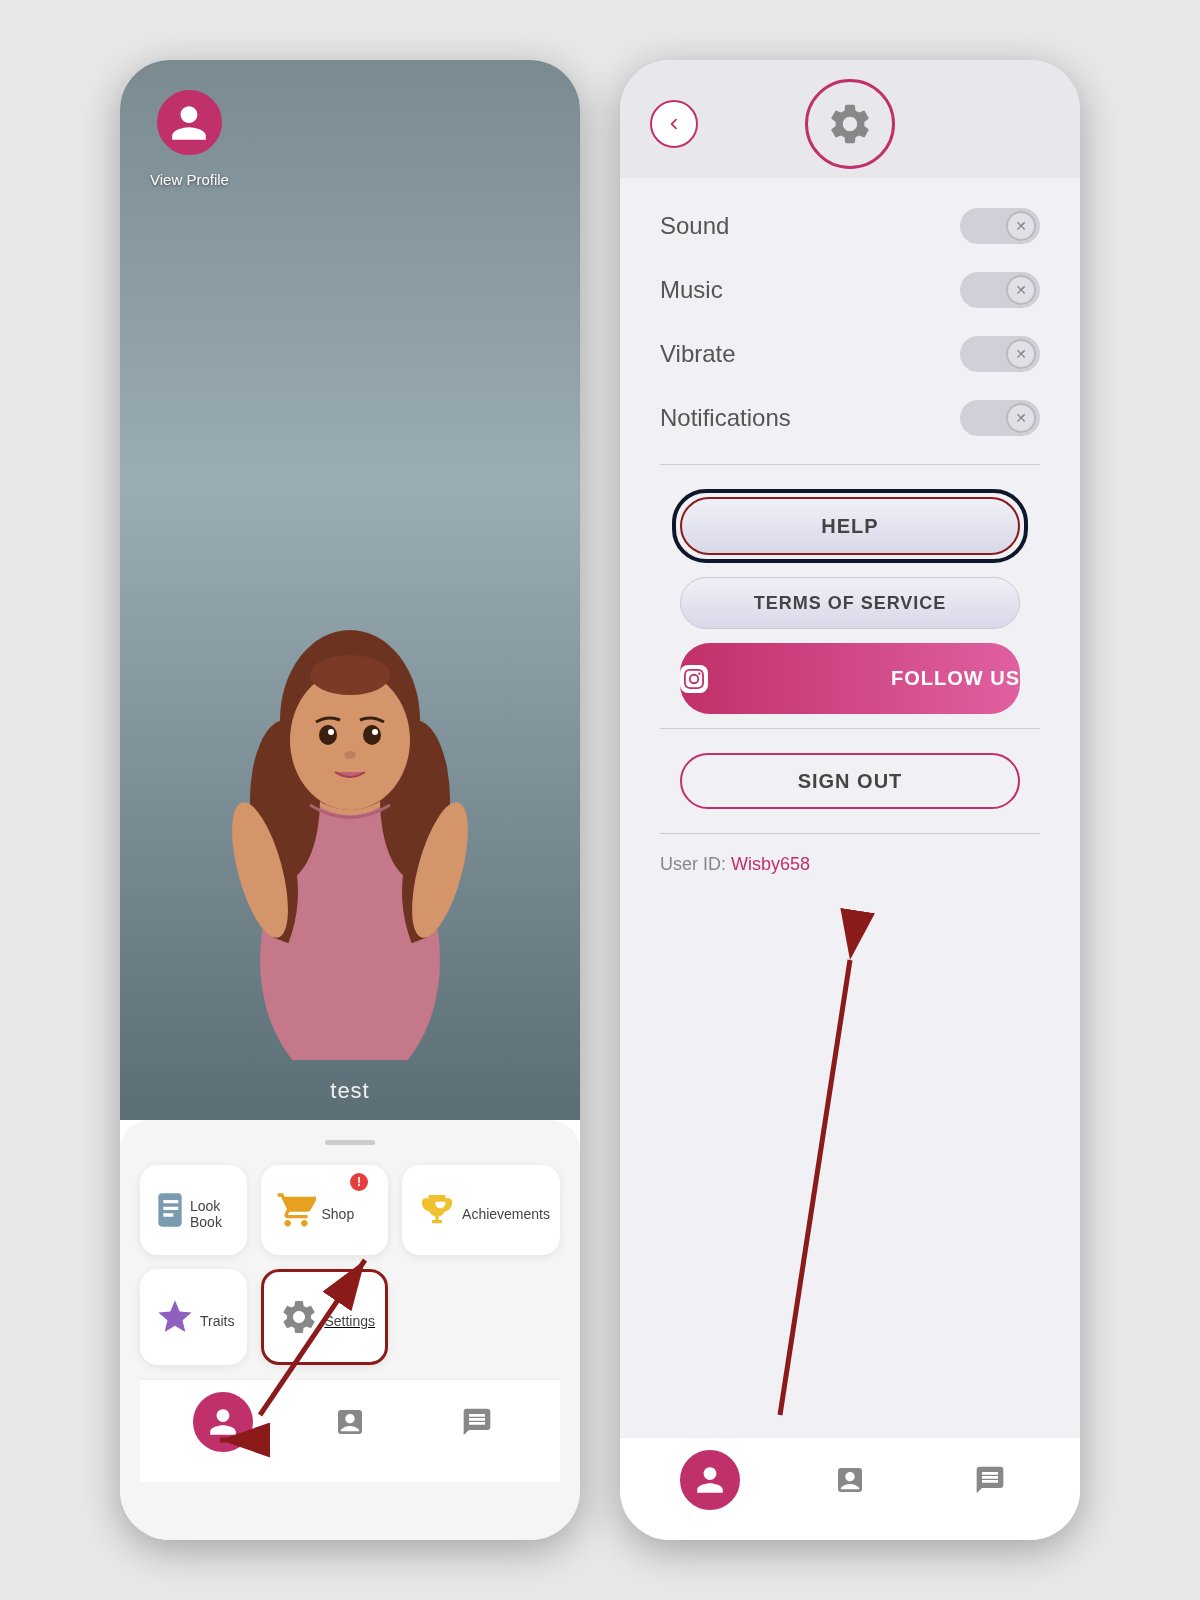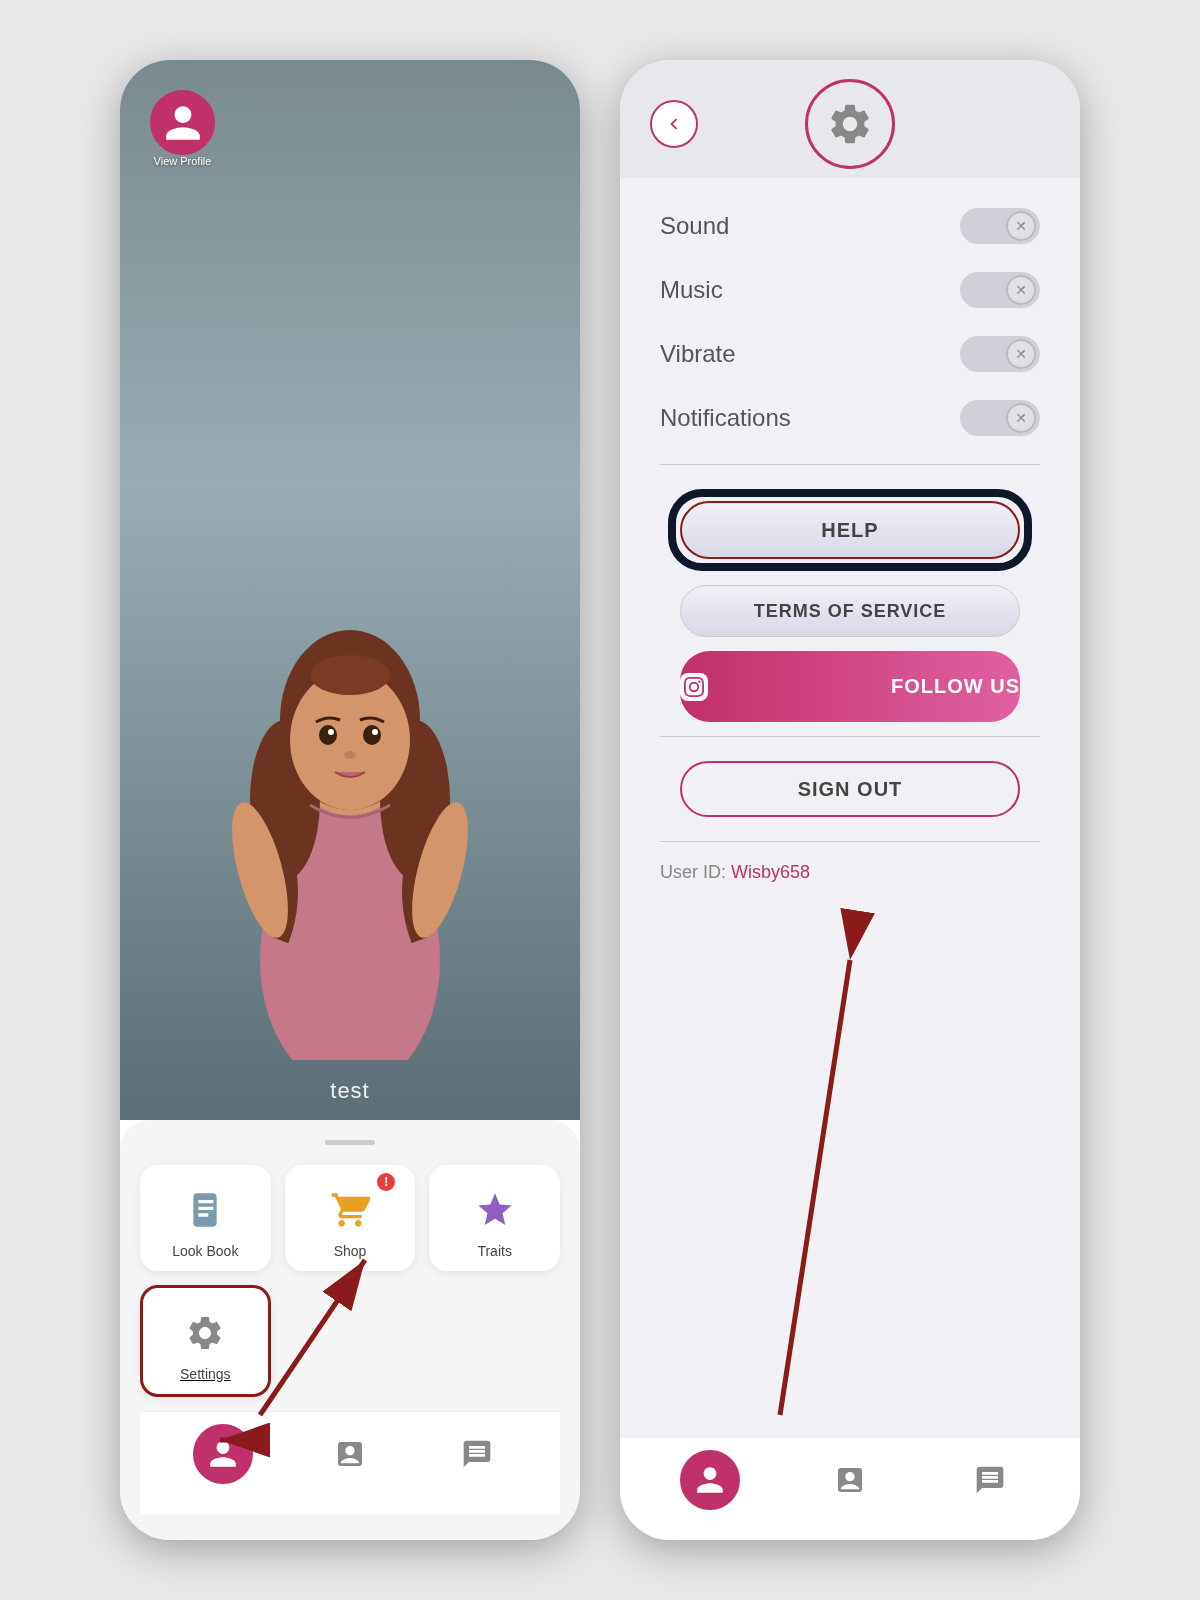--- a/index.html
+++ b/index.html
@@ -58,23 +58,23 @@
     }
 
     .view-profile-avatar svg {
       width: 42px;
       height: 42px;
       fill: white;
     }
 
     .view-profile-label {
       color: white;
-      font-size: 11px;
+      font-size: 15px;
       font-weight: 500;
-      margin-top: 0;
+      margin-top: 16px;
       text-shadow: 0 1px 3px rgba(0,0,0,0.5);
     }
 
     
     .character-illustration {
       position: absolute;
       bottom: 60px;
       left: 50%;
       transform: translateX(-50%);
       width: 320px;
@@ -118,21 +118,21 @@
       grid-template-columns: repeat(3, 1fr);
       gap: 14px;
       margin-bottom: 14px;
     }
 
     .menu-item {
       background: white;
       border-radius: 18px;
       padding: 20px 10px 12px;
       display: flex;
-      flex-direction: column;
+      flex-direction: row;
       align-items: center;
       cursor: pointer;
       box-shadow: 0 2px 8px rgba(0,0,0,0.08);
       position: relative;
     }
 
     .menu-item.settings-highlighted {
       border: 3px solid #8b1a1a;
     }
 
@@ -443,21 +443,21 @@
     .left-phone-wrapper {
       position: relative;
     }
 
     .right-phone-wrapper {
       position: relative;
     }
 
     
     .help-box-outline {
-      border: 8px solid #0f172a;
+      border: 4px solid #0f172a;
       border-radius: 34px;
       padding: 4px;
     }
   </style>
 </head>
 <body>
 
 <div class="left-phone-wrapper">
   <div class="phone-left">
 
@@ -535,20 +535,28 @@
         <div class="menu-item">
           <div class="badge-red"></div>
           <div class="menu-icon">
             <svg width="40" height="40" viewBox="0 0 24 24" fill="#e8a020">
               <path d="M7 18c-1.1 0-1.99.9-1.99 2S5.9 22 7 22s2-.9 2-2-.9-2-2-2zM1 2v2h2l3.6 7.59-1.35 2.45c-.16.28-.25.61-.25.96C5 16.1 6.1 17 7 17h12v-2H7.42c-.14 0-.25-.11-.25-.25l.03-.12.9-1.63H19c.75 0 1.41-.41 1.75-1.03l3.58-6.49A1 1 0 0023.25 4H5.21l-.94-2H1zm16 16c-1.1 0-1.99.9-1.99 2s.89 2 1.99 2 2-.9 2-2-.9-2-2-2z"></path>
             </svg>
           </div>
           <span class="menu-label">Shop</span>
         </div>
 
+        <div class="menu-item">
+          <div class="menu-icon">
+            <svg width="40" height="40" viewBox="0 0 24 24" fill="#f0c030">
+              <path d="M19 5h-2V3H7v2H5c-1.1 0-2 .9-2 2v1c0 2.55 1.92 4.63 4.39 4.94A5.01 5.01 0 0011 15.9V18H9v2h6v-2h-2v-2.1a5.01 5.01 0 003.61-2.96C19.08 12.63 21 10.55 21 8V7c0-1.1-.9-2-2-2zm-2 3c0 1.66-1.34 3-3 3s-3-1.34-3-3V7h6v1z"></path>
+            </svg>
+          </div>
+          <span class="menu-label">Achievements</span>
+        </div>
 
         <div class="menu-item">
           <div class="menu-icon">
             <svg width="40" height="40" viewBox="0 0 24 24" fill="#9060c0">
               <path d="M12 17.27L18.18 21l-1.64-7.03L22 9.24l-7.19-.61L12 2 9.19 8.63 2 9.24l5.46 4.73L5.82 21z"></path>
             </svg>
           </div>
           <span class="menu-label">Traits</span>
         </div>
 

